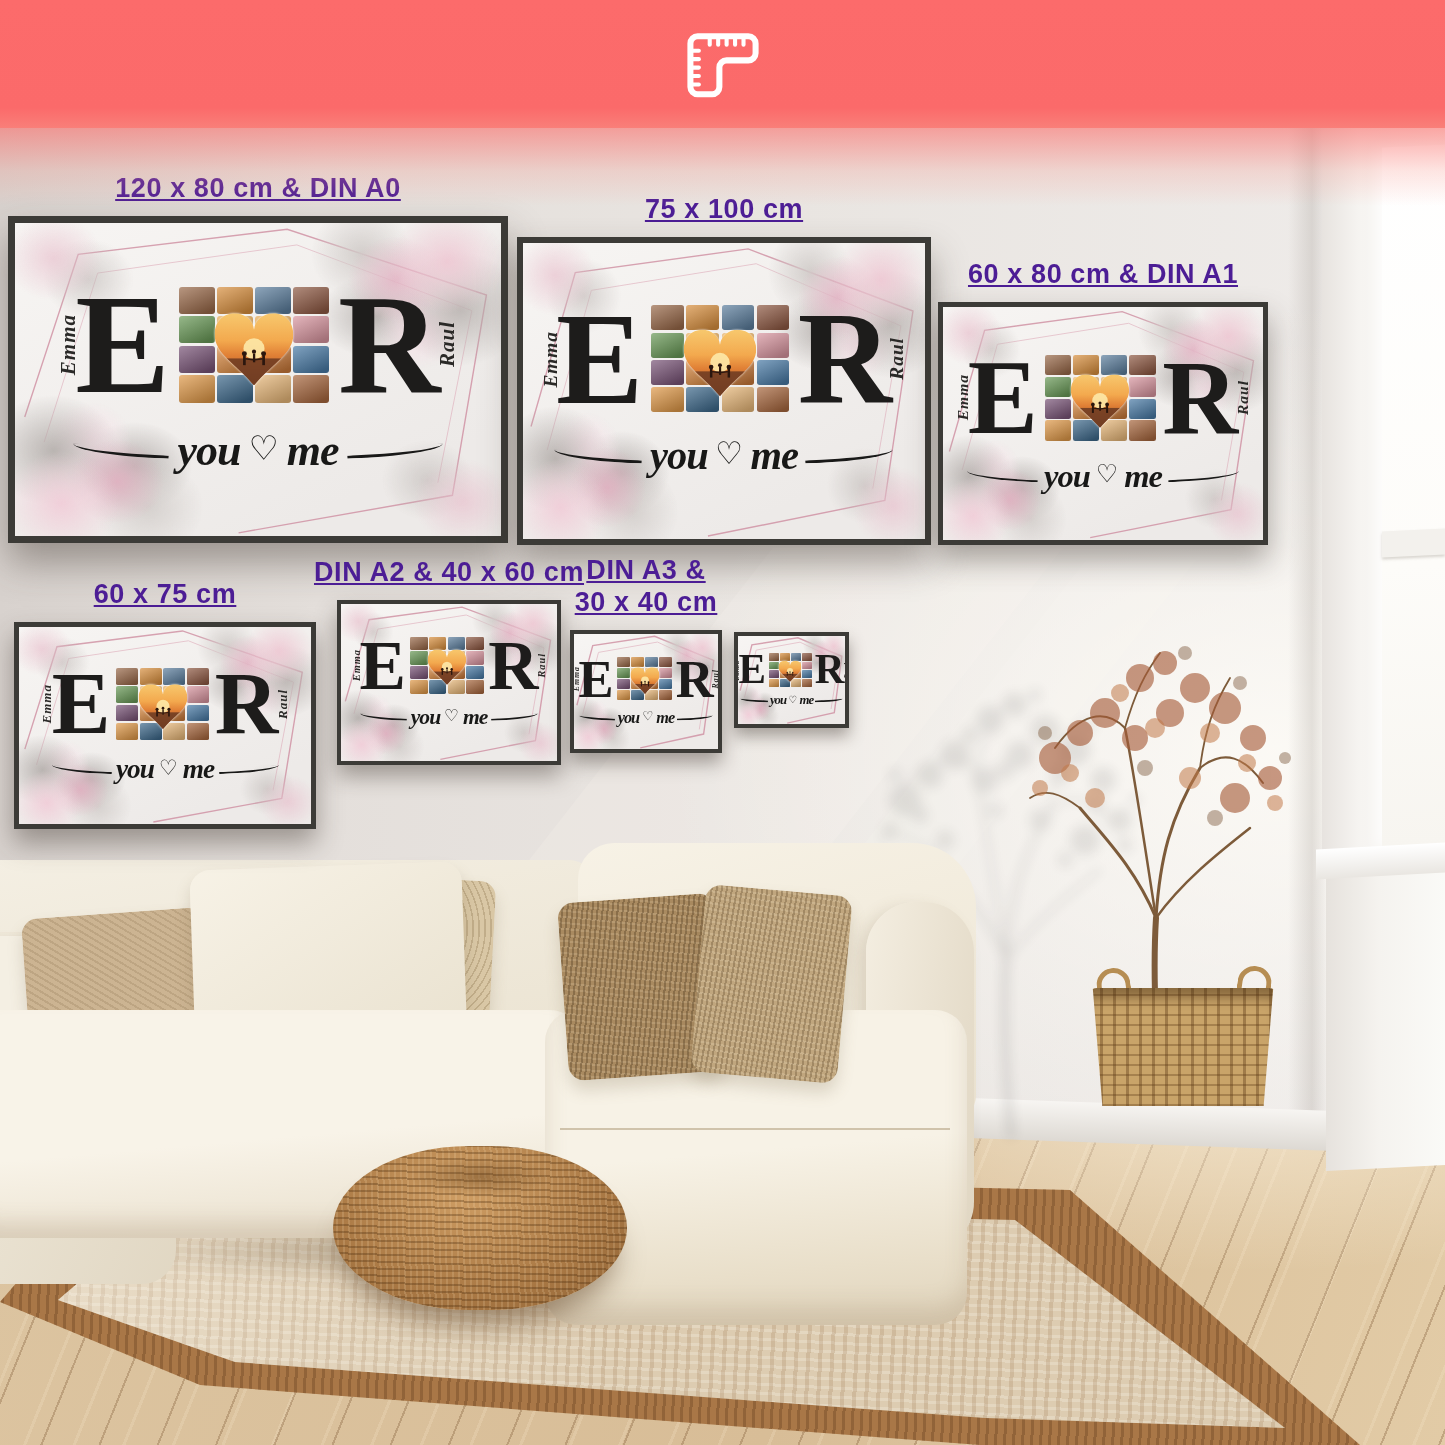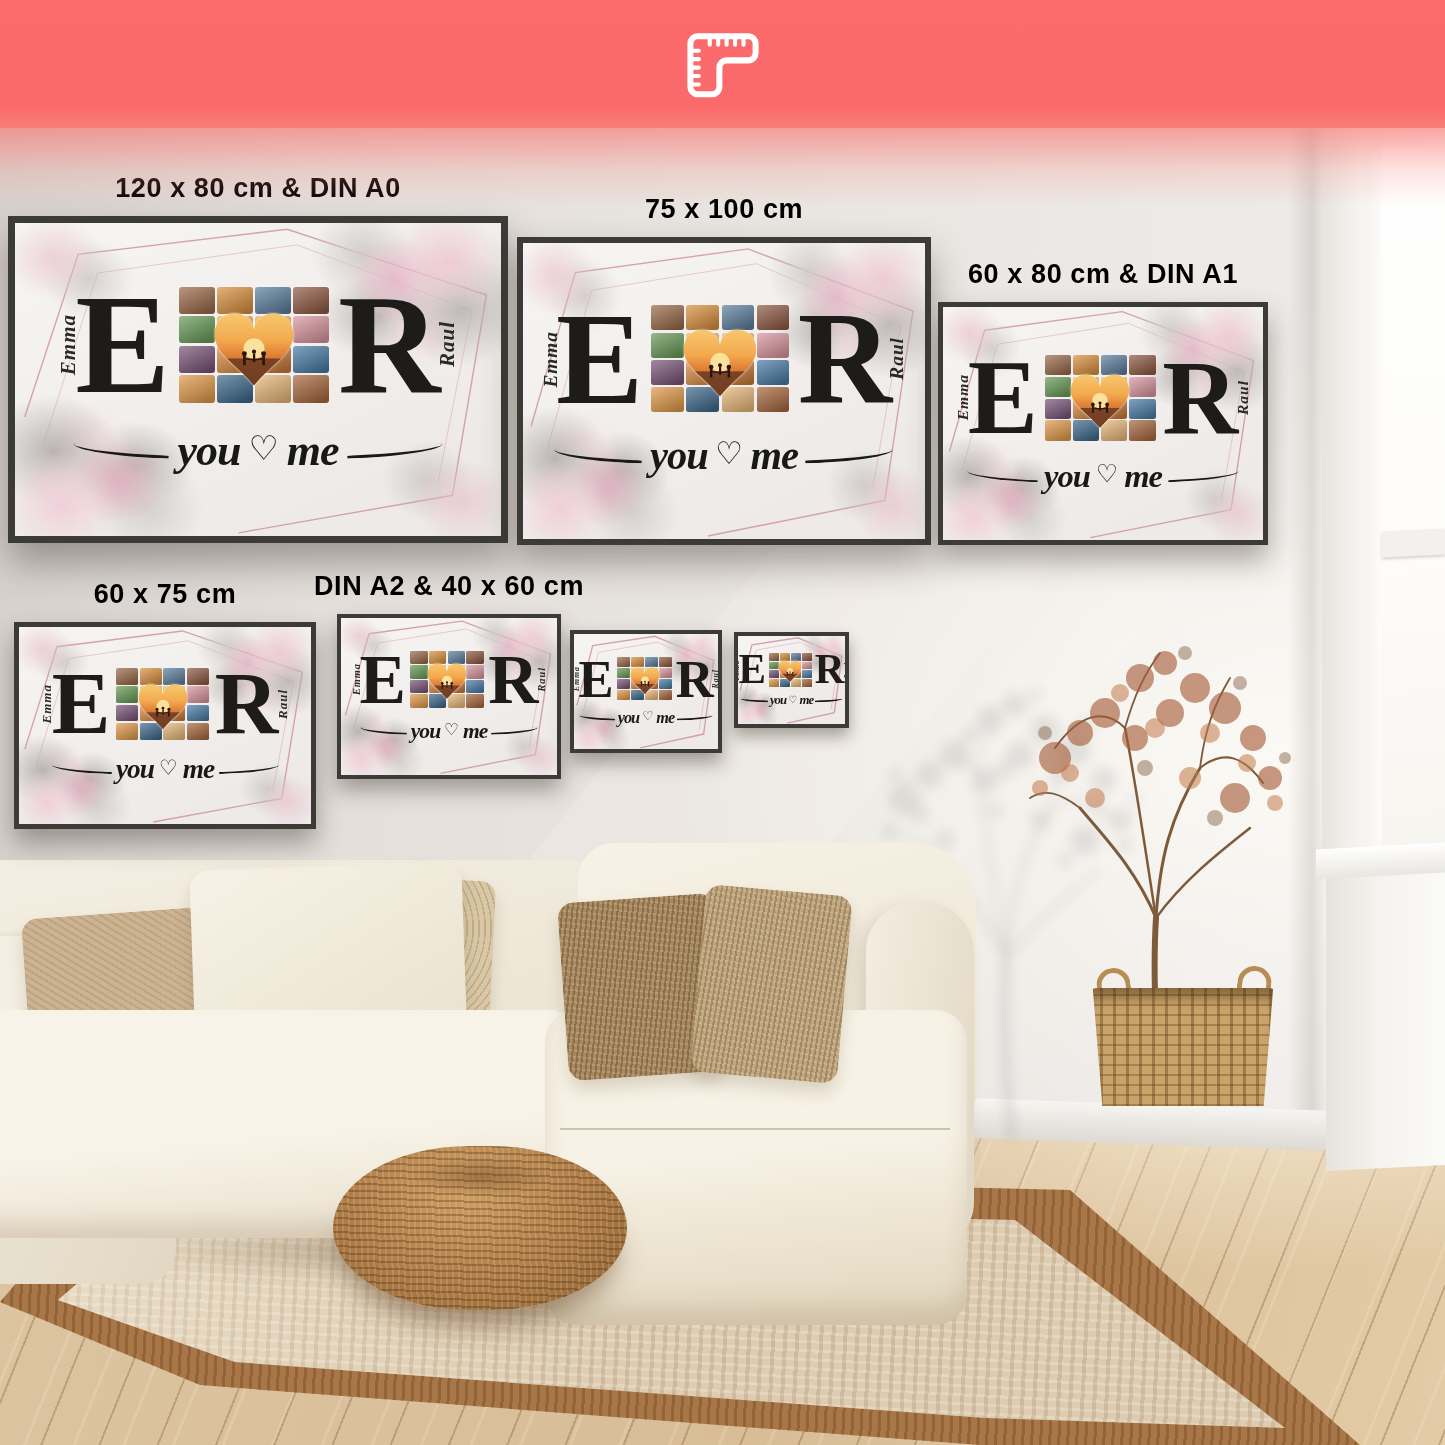--- a/index.html
+++ b/index.html
@@ -23,22 +23,22 @@
     background:linear-gradient(#fc6b6b,#fb6a6a 84%,#f97f79);
     display:flex;align-items:center;justify-content:center;gap:28px;}
   .banner-title{color:#ffffff;font-size:57px;font-weight:700;letter-spacing:.5px;}
   .ruler-icon{width:80px;height:70px;flex:0 0 auto;}
   .banner-glow{position:absolute;left:0;top:128px;width:1445px;height:78px;z-index:29;pointer-events:none;
     background:linear-gradient(rgba(250,115,112,.62), rgba(248,150,140,.25) 55%, rgba(248,170,160,0));}
 
   
   .poster{position:absolute;margin:0;z-index:20;}
   .size-label{position:absolute;bottom:calc(100% + 11px);left:50%;transform:translateX(-50%);
-    width:max-content;text-align:center;color:#000000;font-size:27px;font-weight:600;
-    letter-spacing:.6px;white-space:pre-line;line-height:1.18;}
+    width:max-content;text-align:center;color:#4c1d95;font-size:27px;font-weight:600;
+    letter-spacing:.6px;white-space:pre-line;line-height:1.18;text-decoration:underline;}
   .frame{position:absolute;inset:0;background:#f4f2f0;
     border:calc(3px + 4px*var(--s)) solid #3c3b37;
     box-shadow:0 calc(16px*var(--s) + 4px) calc(30px*var(--s) + 6px) rgba(60,50,42,.42),
                inset 0 0 0 1px rgba(255,255,255,.3),
                inset 0 0 calc(14px*var(--s)) rgba(0,0,0,.16);
     overflow:hidden;}
   .art{position:absolute;inset:0;display:flex;flex-direction:column;align-items:center;
     justify-content:center;gap:calc(26px*var(--s));
     background:linear-gradient(155deg,#f7f5f3,#edeae8 80%);}
   .geo{position:absolute;inset:0;width:100%;height:100%;}
@@ -534,21 +534,21 @@
           <span class="sw l"></span>
           <span class="script-word">you</span>
           <span class="script-heart">♡</span>
           <span class="script-word">me</span>
           <span class="sw r"></span>
         </div>
       </div>
     </div>
   </figure>
 
-  <figure class="poster" style="--s:.49; left:337px; top:614px; width:224px; height:165px">
+  <figure class="poster" style="--s:.49; left:337px; top:600px; width:224px; height:165px">
     <figcaption class="size-label">DIN A2 &amp; 40 x 60 cm</figcaption>
     <div class="frame">
       <div class="art">
         <svg class="geo">
             <use href="#geo-lines"></use>
           </svg>
         <div class="floral fl-tr"></div>
         <div class="floral fl-bl"></div>
         <div class="floral fl-tl"></div>
         <div class="floral fl-br"></div>
@@ -586,20 +586,22 @@
           <span class="script-word">you</span>
           <span class="script-heart">♡</span>
           <span class="script-word">me</span>
           <span class="sw r"></span>
         </div>
       </div>
     </div>
   </figure>
 
   <figure class="poster" style="--s:.37; left:570px; top:630px; width:152px; height:123px">
+    <figcaption class="size-label">DIN A3 &amp;
+30 x 40 cm</figcaption>
     <div class="frame">
       <div class="art">
         <svg class="geo">
             <use href="#geo-lines"></use>
           </svg>
         <div class="floral fl-tr"></div>
         <div class="floral fl-bl"></div>
         <div class="art-row">
           <span class="vname left">Emma</span>
           <span class="big-letter">E</span>

